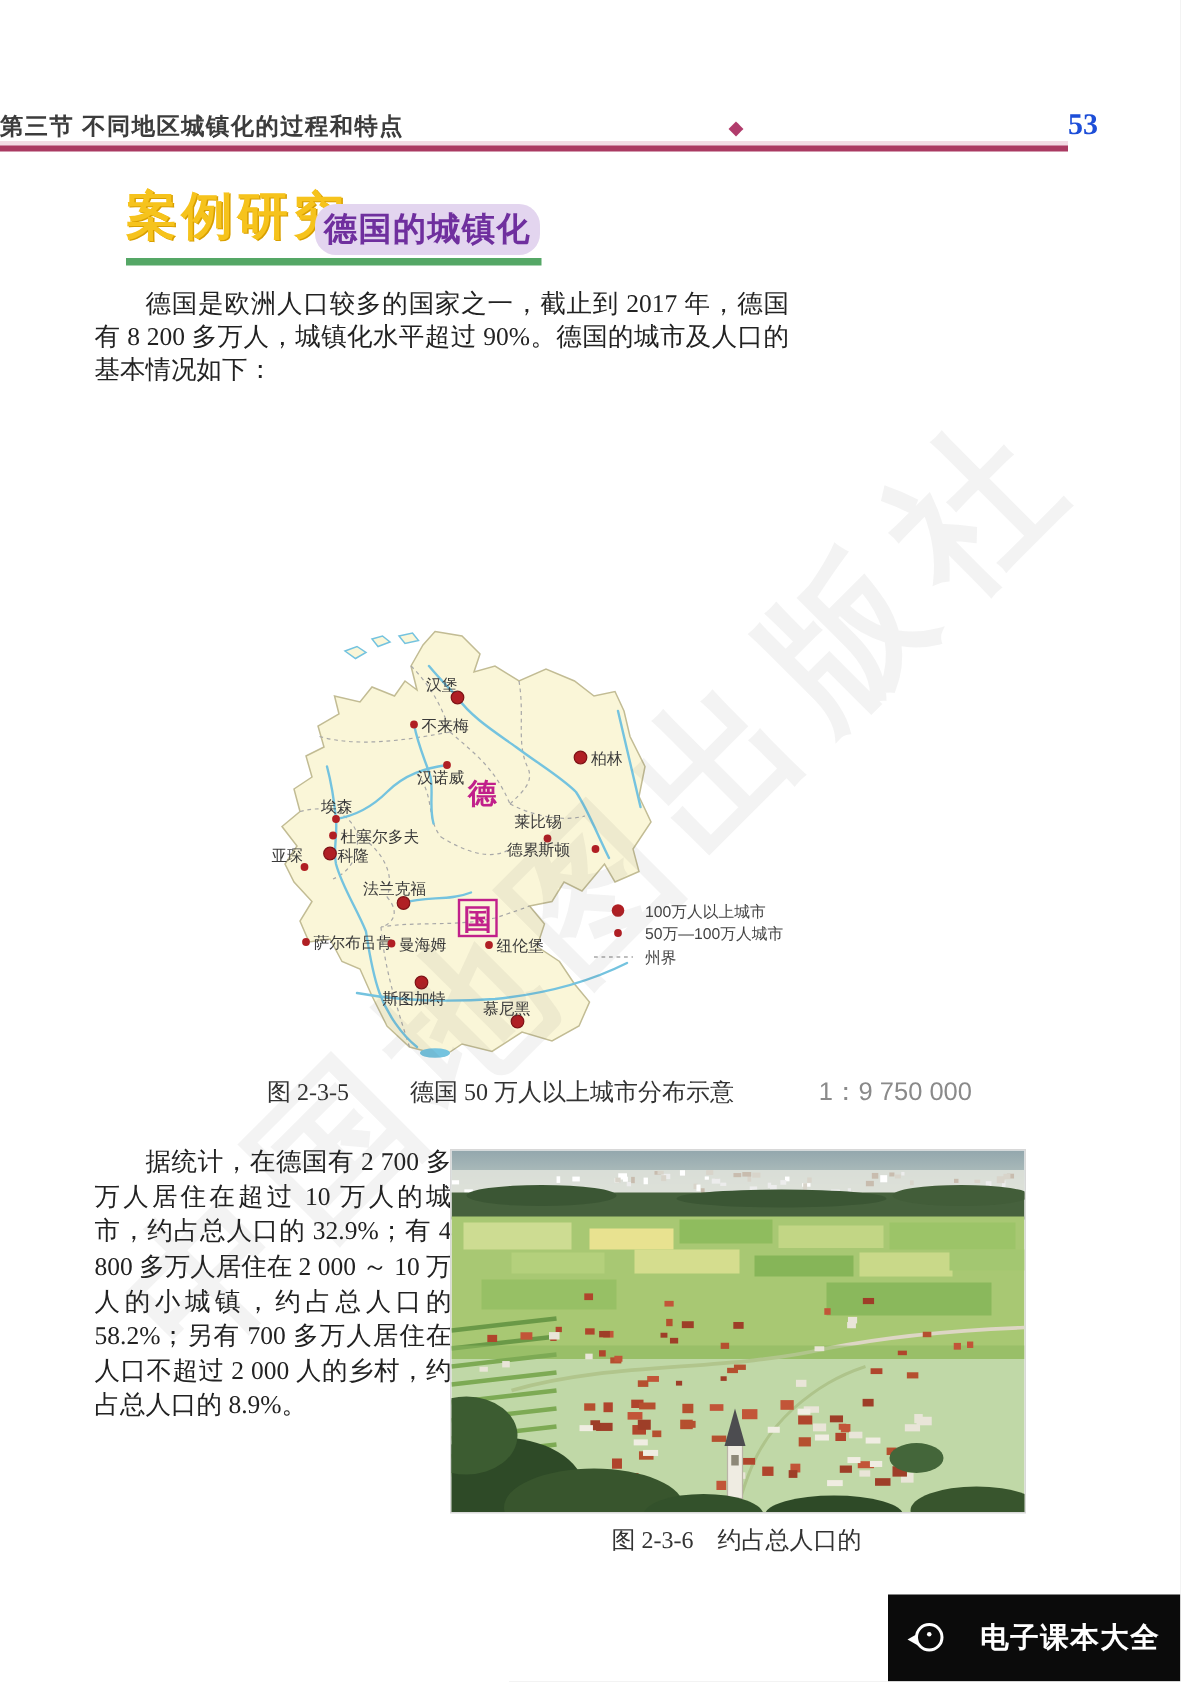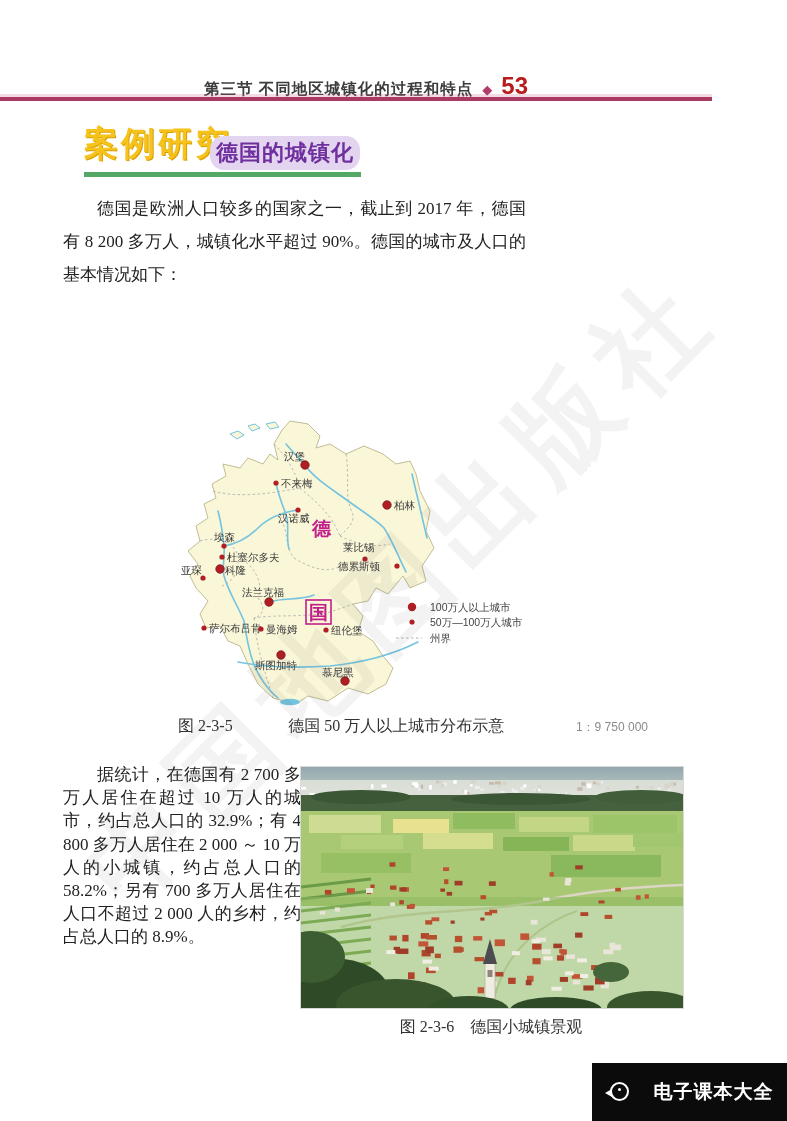--- a/index.html
+++ b/index.html
@@ -1,49 +1,49 @@
 <!DOCTYPE html>
 <html><head>
 <meta charset="utf-8">
 <style>
   html,body{margin:0;padding:0;background:#e9e9e9;}
   .page{position:relative;width:787px;height:1121px;margin:0 auto;background:#ffffff;
         overflow:hidden;font-family:"Liberation Serif","DejaVu Serif",serif;color:#222;}
   
   .header-line{position:absolute;top:72px;left:0;right:55px;display:flex;
-               justify-content:center;align-items:baseline;gap:9px;
+               justify-content:space-between;align-items:baseline;gap:9px;
                font-family:"Liberation Sans","DejaVu Sans",sans-serif;}
   .header-title{font-size:15.5px;font-weight:bold;color:#3c3c3c;letter-spacing:1px;}
   .header-diamond{color:#b13c6c;font-size:13px;}
-  .header-pagenum{font-family:Liberation Sans, sans-serif;font-size:24px;font-weight:bold;color:#b91c1c;}
+  .header-pagenum{font-family:Liberation Serif, serif;font-size:20px;font-weight:bold;color:#1d4ed8;}
   .header-rule{position:absolute;top:97px;left:0;width:712px;height:4px;background:#aa3a62;
                box-shadow:0 -3px 0 rgba(196,90,130,.22);}
   
   .case-label{position:absolute;top:121px;left:84px;
               font-family:"Liberation Sans","DejaVu Sans",sans-serif;
               font-size:34px;font-weight:bold;color:#f6c31c;letter-spacing:3px;
               text-shadow:1px 1px 0 #d89f00;}
   .case-title{position:absolute;top:136px;left:210px;background:#e3d5ef;color:#6f2f9e;
               font-family:"Liberation Sans","DejaVu Sans",sans-serif;
               font-size:22px;font-weight:bold;padding:2px 6px;letter-spacing:1px;border-radius:14px;}
   .green-underline{position:absolute;top:172px;left:84px;width:277px;height:5px;background:#55a766;}
   
   .text-block{position:absolute;top:192px;left:63px;width:463px;font-size:17px;
-              line-height:33px;text-align:justify;}
+              line-height:22px;text-align:justify;}
   .text-block p{margin:0;text-indent:2em;}
   .bullet-dot{color:#8b3fa8;font-size:14px;margin-right:7px;}
   
   .map-figure{position:absolute;top:416px;left:178px;width:470px;margin:0;}
   .map-figure svg{display:block;}
   .city-label{font-size:10.5px;fill:#3a3a3a;font-family:"Liberation Sans",sans-serif;}
   .legend-label{font-size:10.5px;fill:#444;font-family:"Liberation Sans",sans-serif;}
   .country-char{font-size:19px;font-weight:bold;fill:#c1208b;font-family:"Liberation Sans",sans-serif;}
   .figcap{display:flex;justify-content:space-between;align-items:baseline;gap:16px;margin-top:4px;
           font-size:16px;color:#333;}
-  .figcap .cap-scale{font-size:12px;color:#8a8a8a;font-family:"Liberation Sans",sans-serif;margin-left:16px;}
+  .figcap .cap-scale{font-size:17px;color:#8a8a8a;font-family:"Liberation Sans",sans-serif;margin-left:16px;}
   
   .stats-block{position:absolute;top:763px;left:63px;width:238px;font-size:17px;
                line-height:23.2px;text-align:justify;}
   .stats-block p{margin:0;text-indent:2em;}
   .photo-figure{position:absolute;top:766px;left:300px;width:382px;margin:0;}
   .photo-figure svg{display:block;border:1px solid #d8d8d8;}
   .photo-cap{justify-content:center;margin-top:8px;}
   
   .wm-diagonal{position:absolute;top:590px;left:400px;transform:translate(-50%,-50%) rotate(-45deg);
                font-size:104px;font-weight:bold;letter-spacing:16px;white-space:nowrap;
@@ -398,21 +398,21 @@
         <ellipse cx="95" cy="238" rx="60" ry="26" fill="#38552d"></ellipse>
         <ellipse cx="10" cy="190" rx="34" ry="26" fill="#3c5c31"></ellipse>
         <ellipse cx="168" cy="243" rx="40" ry="14" fill="#33512b"></ellipse>
         <ellipse cx="255" cy="243" rx="46" ry="13" fill="#2e4a27"></ellipse>
         <ellipse cx="350" cy="240" rx="44" ry="16" fill="#38552d"></ellipse>
         <ellipse cx="310" cy="205" rx="18" ry="10" fill="#44663a"></ellipse>
       </g>
     </svg>
     <figcaption class="figcap photo-cap">
       <span>图 2-3-6</span>
-      <span>德国小城镇景观</span>
+      <span>约占总人口的</span>
     </figcaption>
   </figure>
 
   <div class="brand-bar">
     <span class="bird-logo">
       <span class="beak"></span>
         <span class="body"></span>
         <span class="eye"></span>
     </span>
     <span class="brand-text">电子课本大全</span>

